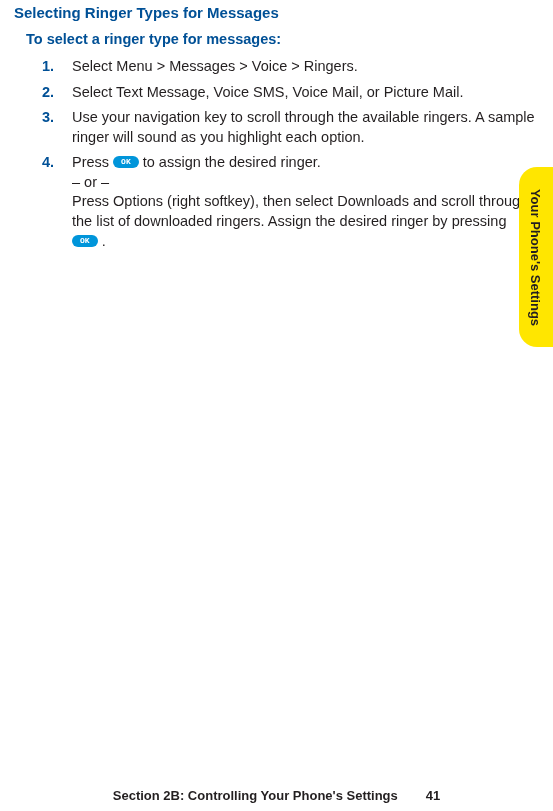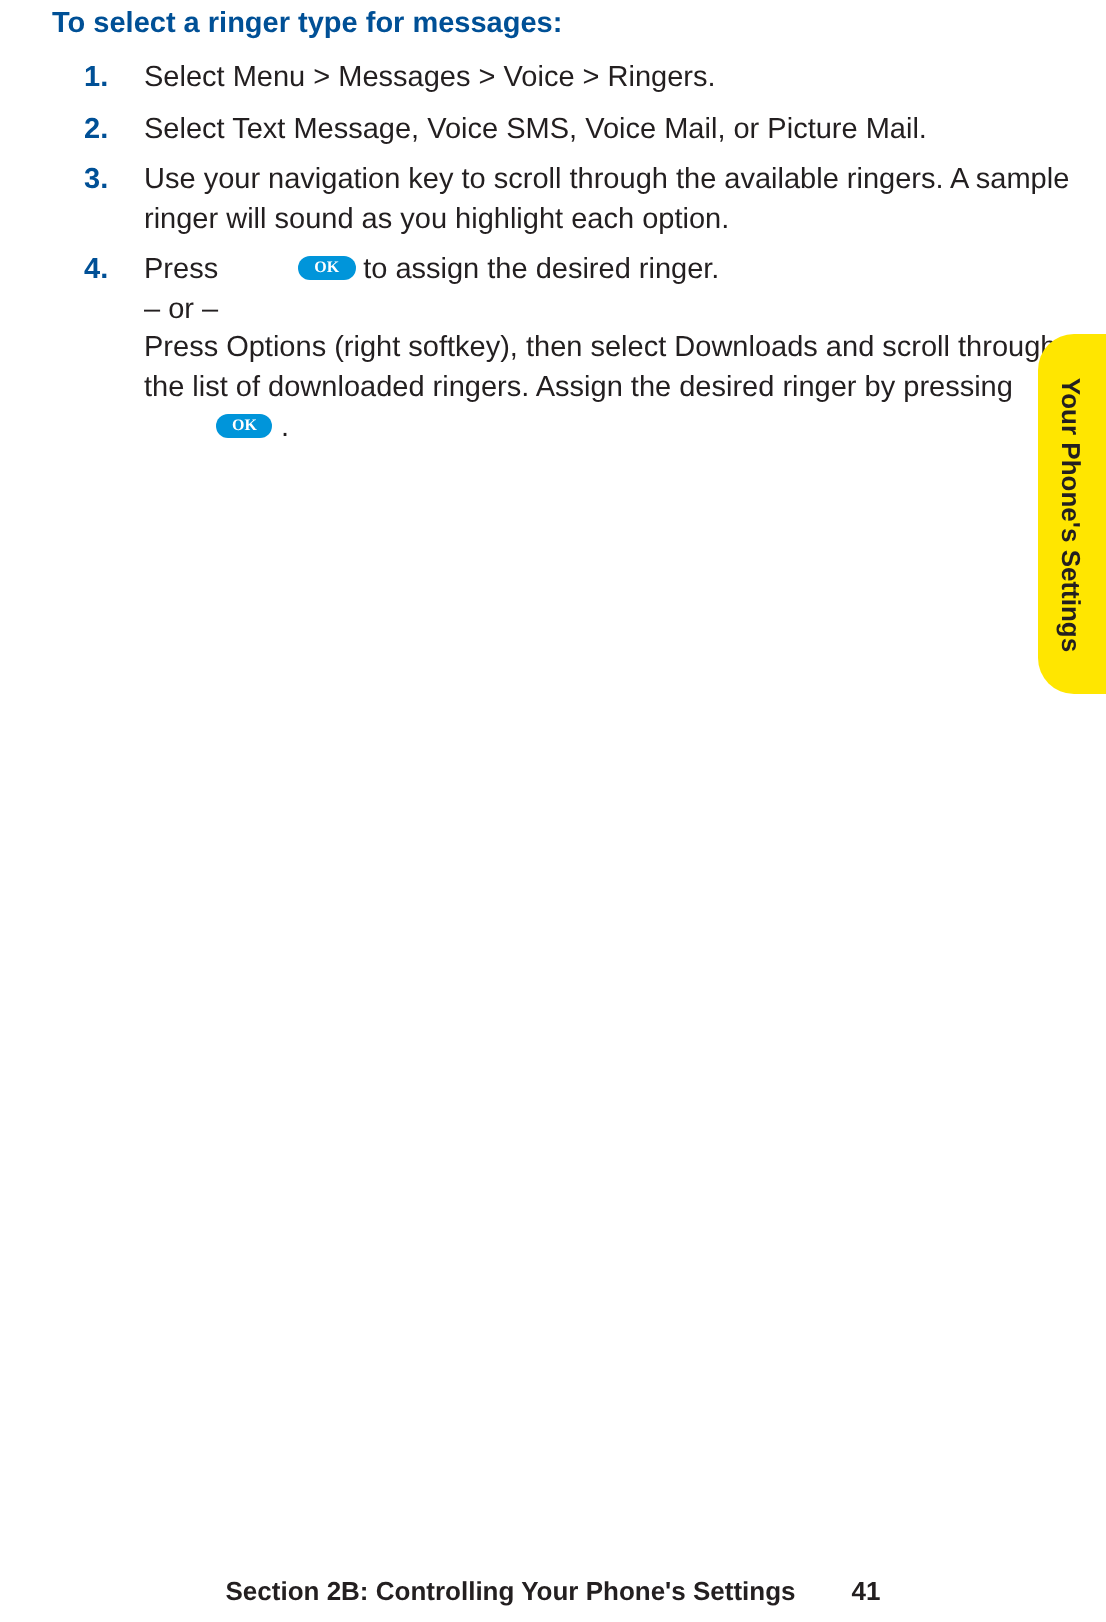--- a/index.html
+++ b/index.html
@@ -60,24 +60,23 @@
     .ok-button {
       display: inline-block;
       background: #0095da;
       color: #ffffff;
       font-size: 8px;
       font-weight: bold;
       border-radius: 9px;
       padding: 2px 8px 2px 8px;
       vertical-align: middle;
       line-height: 1;
-      font-family: Liberation Serif, serif;
+      font-family: Liberation Mono, monospace;
       position: relative;
       top: -1px;
-      margin-left: 36px;
     }
     .side-tab {
       position: absolute;
       right: 0;
       top: 167px;
       width: 34px;
       height: 180px;
       background: #ffe600;
       border-top-left-radius: 18px;
       border-bottom-left-radius: 18px;
@@ -105,20 +104,21 @@
       font-family: 'Segoe UI', Arial, sans-serif;
     }
     .page-num {
       margin-left: 28px;
     }
   </style>
 </head>
 <body>
 
 <div class="page-content">
+  <div class="heading">Selecting Ringer Types for Messages</div>
   <div class="intro">To select a ringer type for messages:</div>
 
   <ol class="steps">
 
     <li>
       <span class="step-num">1.</span>
       <span>Select </span><span class="bold">Menu</span><span class="bold"> &gt; </span><span class="bold">Messages</span><span class="bold"> &gt; </span><span class="bold">Voice</span><span class="bold"> &gt; </span><span class="bold">Ringers</span><span>.</span>
     </li>
 
     <li>

